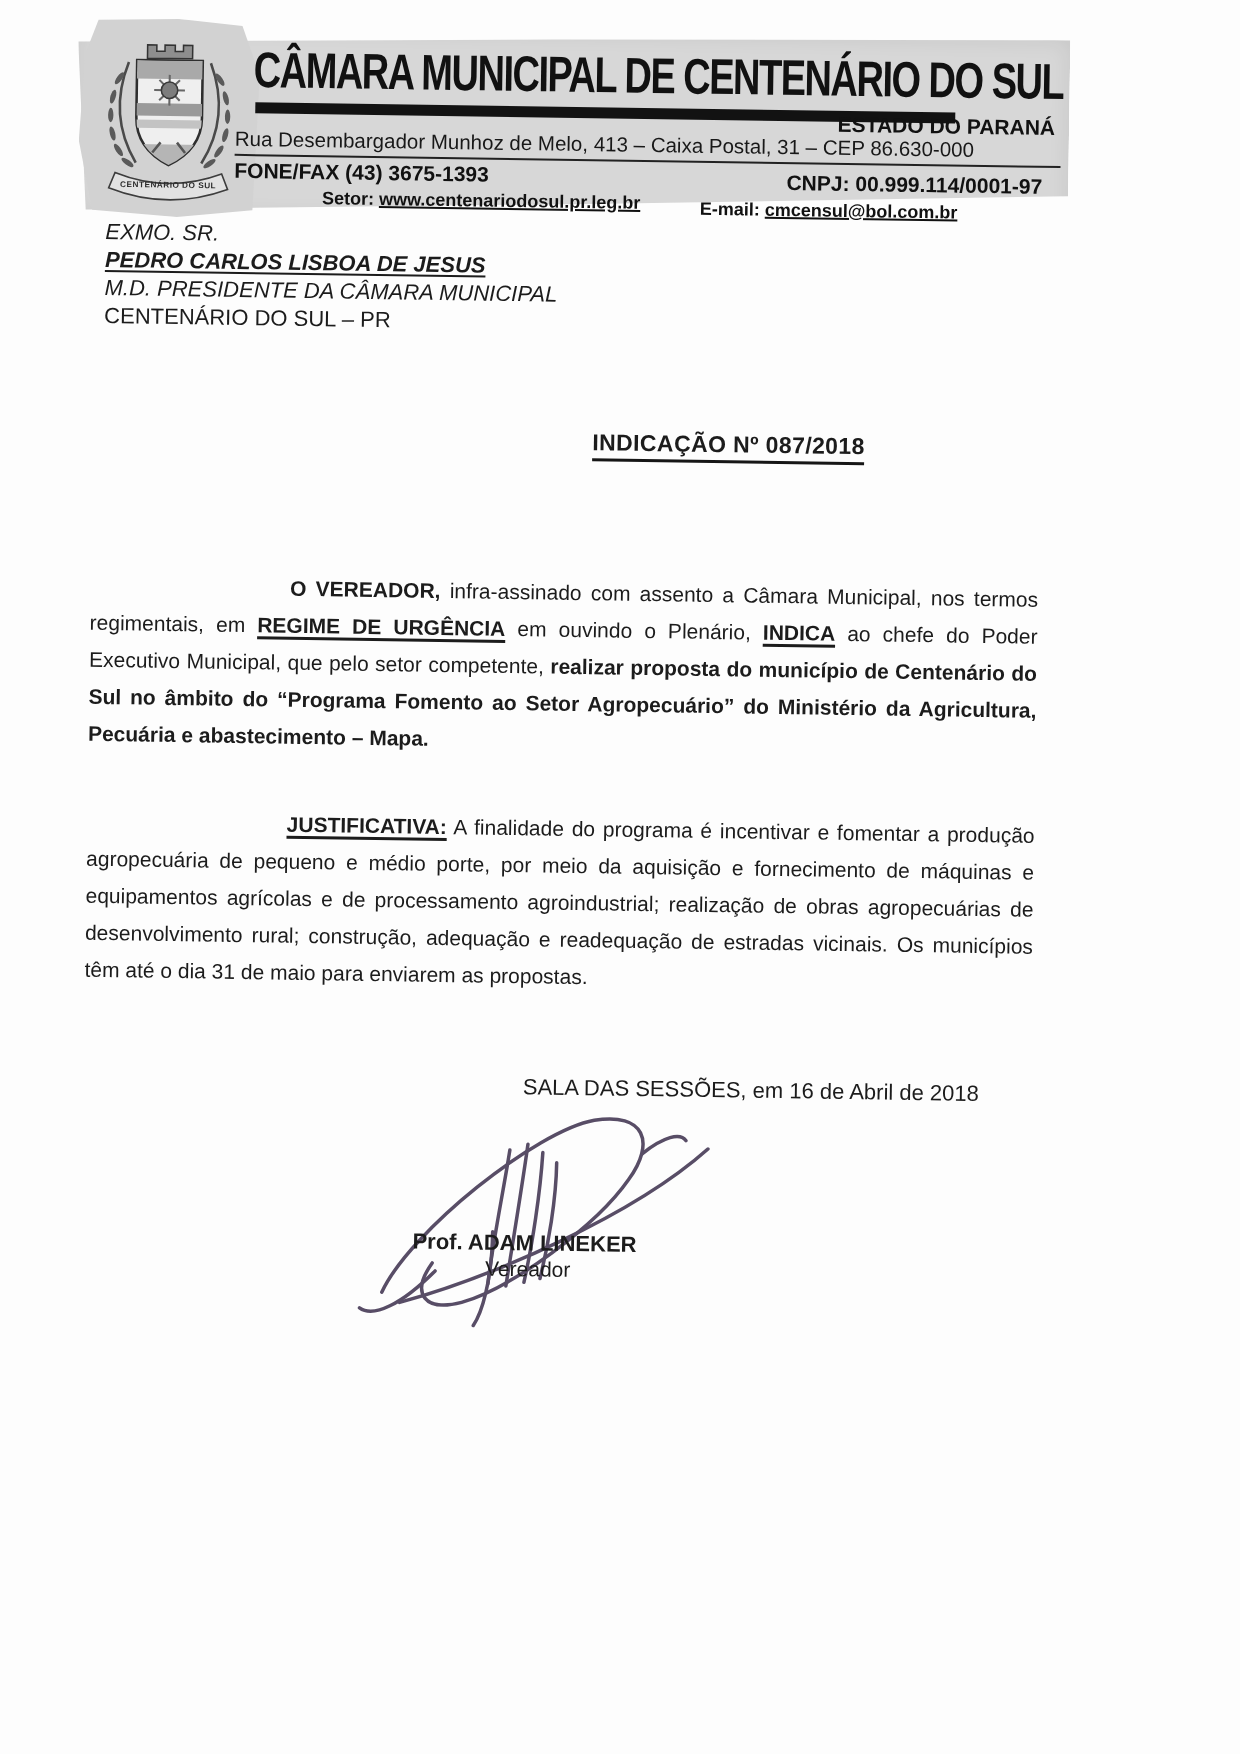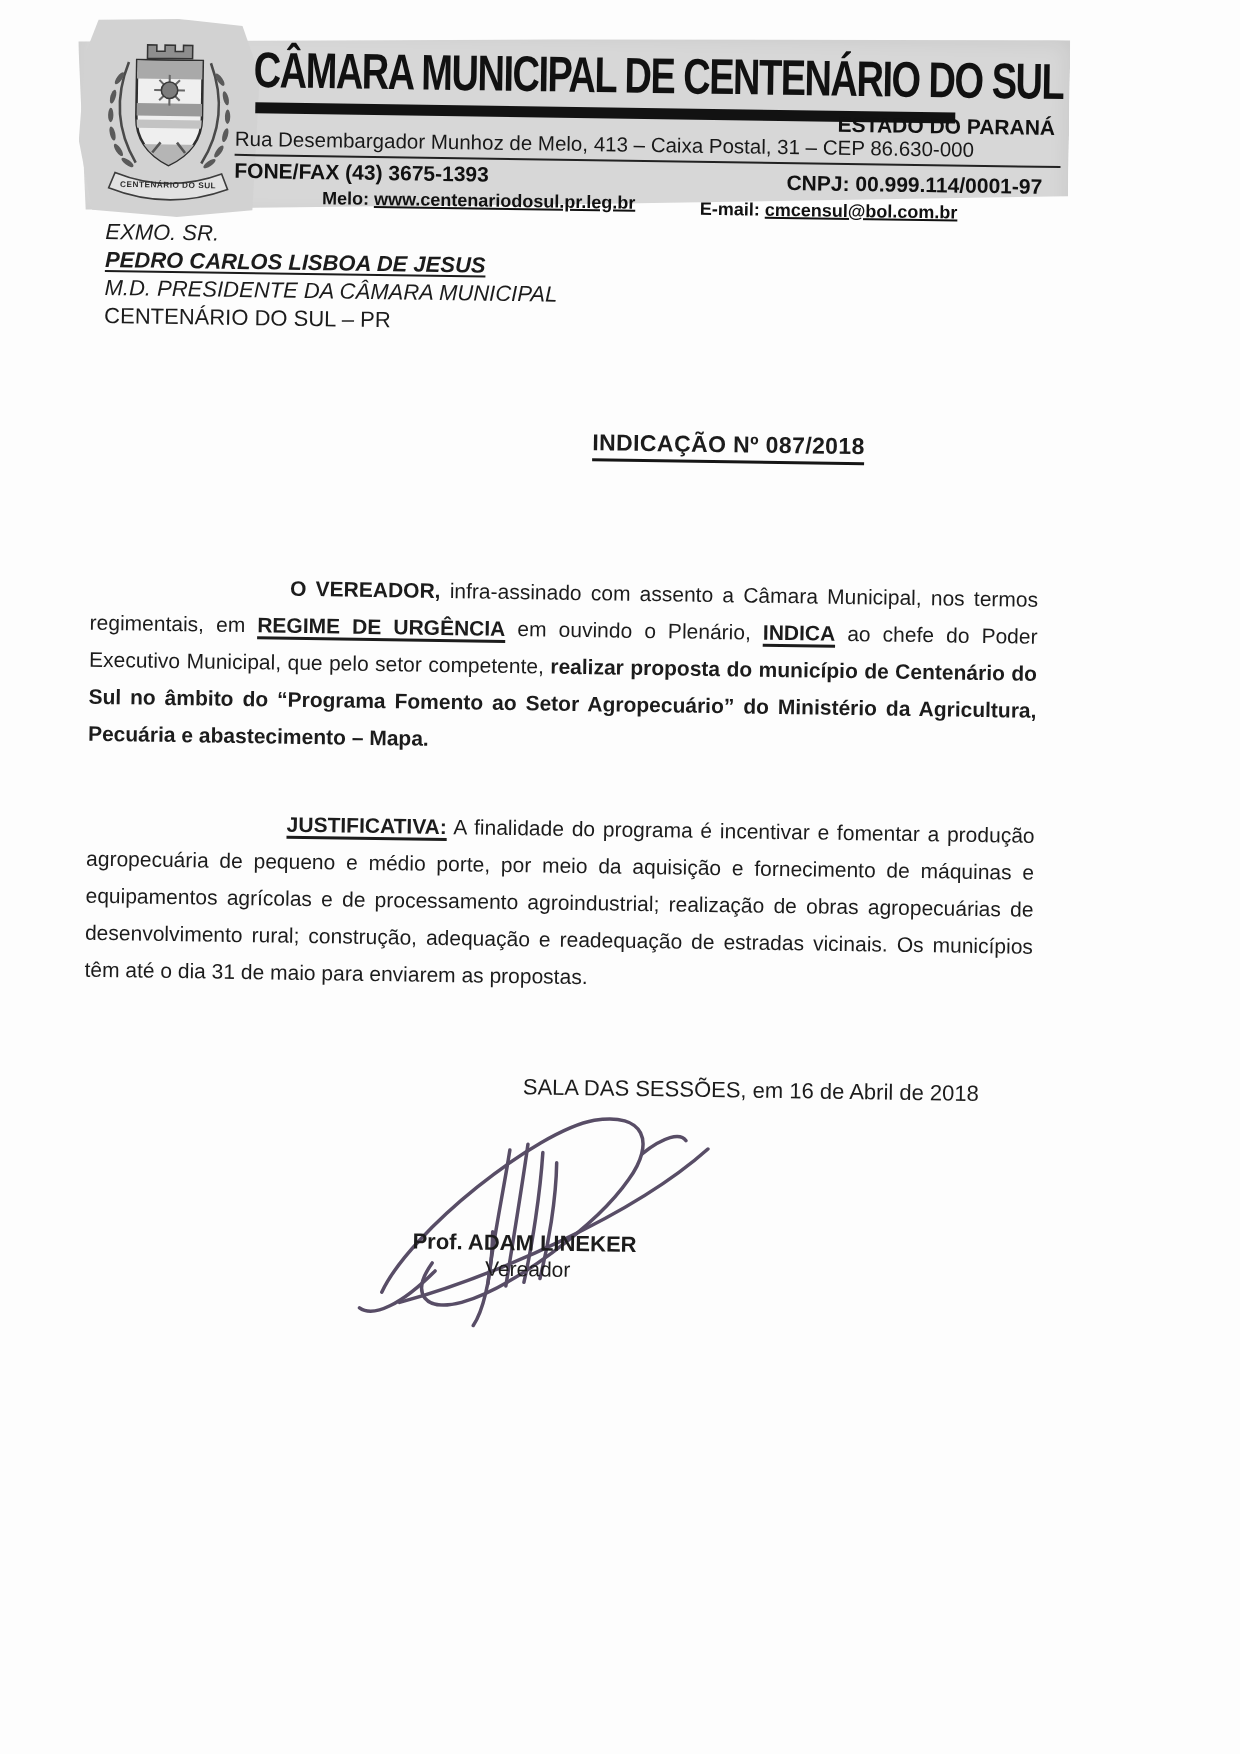--- a/index.html
+++ b/index.html
@@ -126,21 +126,21 @@
           <text x="80" y="160" text-anchor="middle" font-size="8" font-weight="bold" fill="#2d2d2d" letter-spacing="0.5">CENTENÁRIO DO SUL</text>
         </svg>
       </div>
 
       <div class="lh-title">CÂMARA MUNICIPAL DE CENTENÁRIO DO SUL</div>
       <div class="lh-bar"></div>
       <div class="lh-estado">ESTADO DO PARANÁ</div>
       <div class="lh-address">Rua Desembargador Munhoz de Melo, 413  –  Caixa Postal, 31 – CEP  86.630-000</div>
       <div class="lh-fone">FONE/FAX (43) 3675-1393</div>
       <div class="lh-cnpj">CNPJ: 00.999.114/0001-97</div>
-      <div class="lh-site"><span>Melo: </span><span class="u-link">www.centenariodosul.pr.leg.br</span></div>
+      <div class="lh-site"><span>Setor: </span><span class="u-link">www.centenariodosul.pr.leg.br</span></div>
       <div class="lh-email"><span>E-mail: </span><span class="u-link">cmcensul@bol.com.br</span></div>
     </div>
 
     <div class="addressee">
       <div class="addr-1">EXMO. SR.</div>
       <div class="addr-2">PEDRO CARLOS LISBOA DE JESUS</div>
       <div class="addr-3">M.D. PRESIDENTE DA CÂMARA MUNICIPAL</div>
       <div class="addr-4">CENTENÁRIO DO SUL – PR</div>
     </div>
 

